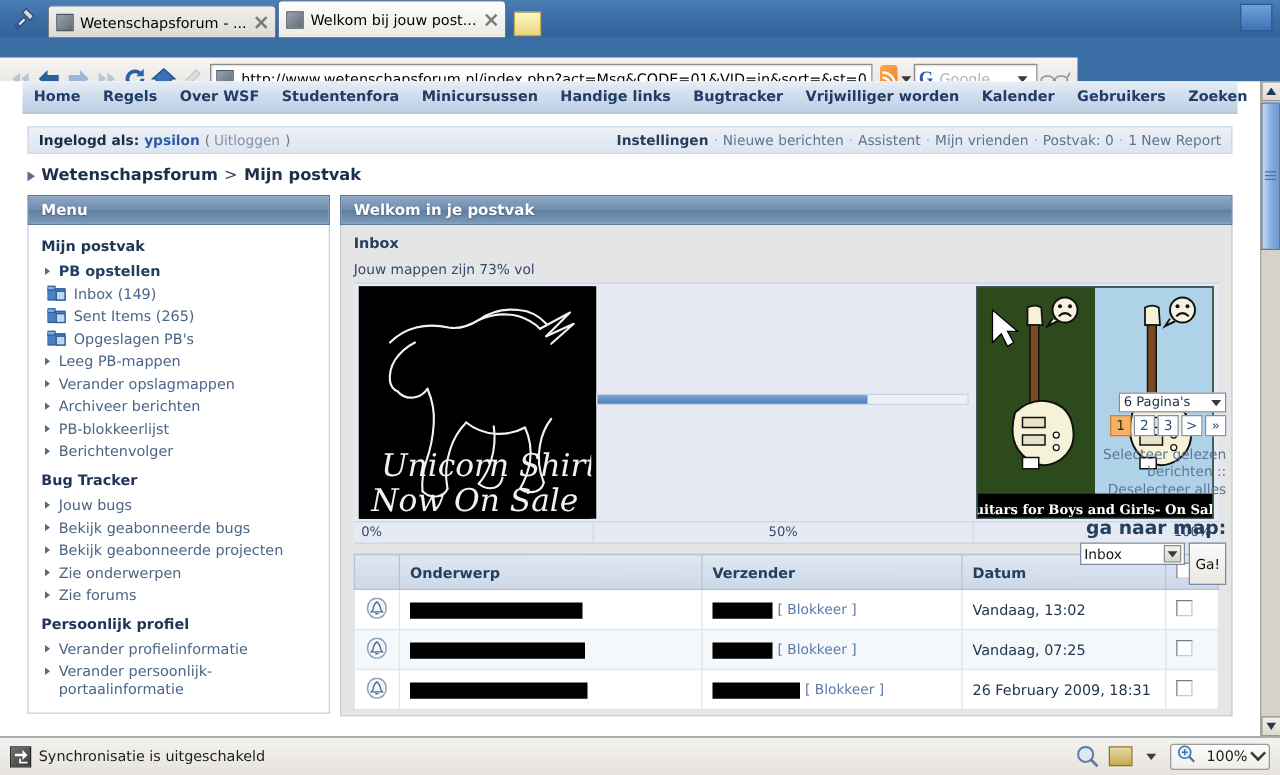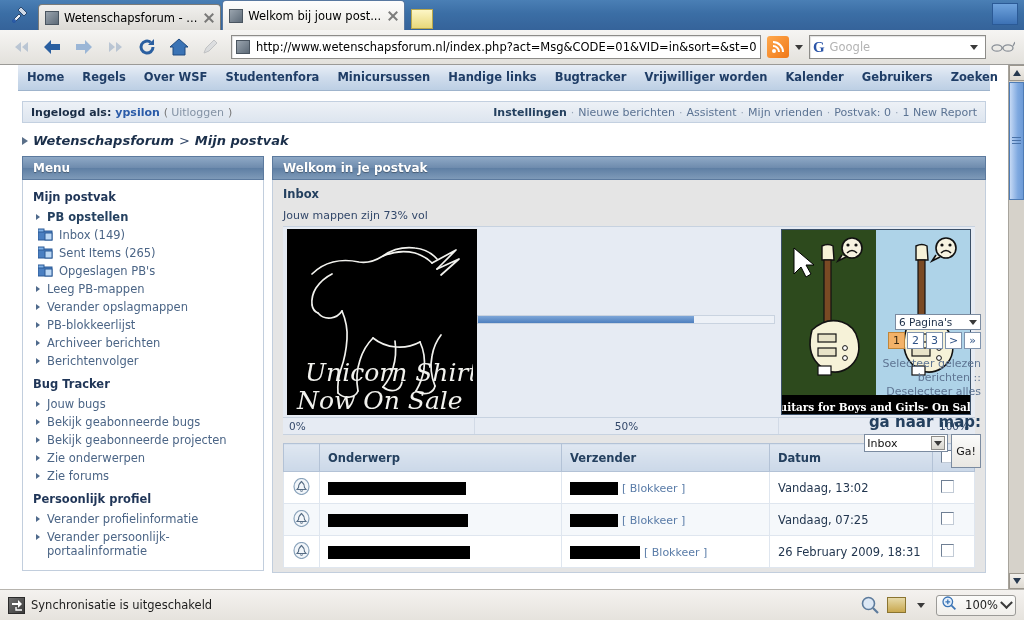--- a/index.html
+++ b/index.html
@@ -54,21 +54,21 @@
   }
   .tab-close::before { transform: rotate(45deg); }
   .tab-close::after  { transform: rotate(-45deg); }
   .tab-newicon {
     width: 22px; height: 20px; margin-left: 5px; margin-bottom: 1px;
     background: linear-gradient(to bottom,#fdf6c6,#e8d87a);
     border: 1px solid #b9a84c;
   }
 
   .chrome-navbar {
-    position: absolute; left: 0; top: 30px; width: 1024px; height: 35px;
+    position: absolute; left: 0; top: 46px; width: 862px; height: 35px;
     background: linear-gradient(to bottom, #f6f5f3 0%, #e3e1dc 100%);
     border-bottom: 1px solid #9b9a97;
     display: flex; align-items: center; padding: 0 6px; gap: 2px;
   }
   .navbtn {
     width: 30px; height: 28px; display: flex; align-items: center; justify-content: center;
     color: #2a5fa0;
   }
   .navbtn.dim { opacity: .45; }
   .urlbar {
@@ -147,21 +147,21 @@
   .lb-user { color: #2a5ba8; font-weight: bold; margin-left: 4px; }
   .lb-paren { color: #777; margin-left: 4px; }
   .lb-logout { color: #8493a5; }
   .lb-right { margin-left: auto; display: flex; align-items: center; gap: 4px; font-size: 11px; }
   .lb-right .first { font-weight: bold; color: #24405f; }
   .lb-right a { color: #5b7393; text-align: center; }
   .lb-sep { color: #9aa8ba; }
 
   .breadcrumb {
     margin: 10px 22px 8px 22px; font-size: 13px; font-weight: bold; color: #1b2f4a;
-    display: flex; align-items: center; gap: 5px; font-style: italic;
+    display: flex; align-items: center; gap: 5px;
   }
   .bc-arrow {
     width: 0; height: 0; border-top: 4px solid transparent; border-bottom: 4px solid transparent;
     border-left: 6px solid #5a6f89;
   }
   .bc-sep { font-weight: normal; color: #33486a; }
 
   
   .columns { display: flex; gap: 8px; margin: 0 22px; align-items: flex-start; }
   .col-left { width: 242px; flex: 0 0 242px; }
@@ -524,25 +524,25 @@
           <div class="menu-item">
             <i class="tri"></i>
             <span>Leeg PB-mappen</span>
           </div>
           <div class="menu-item">
             <i class="tri"></i>
             <span>Verander opslagmappen</span>
           </div>
           <div class="menu-item">
             <i class="tri"></i>
+            <span>Archiveer berichten</span>
+          </div>
+          <div class="menu-item">
+            <i class="tri"></i>
             <span>PB-blokkeerlijst</span>
-          </div>
-          <div class="menu-item">
-            <i class="tri"></i>
-            <span>Archiveer berichten</span>
           </div>
           <div class="menu-item">
             <i class="tri"></i>
             <span>Berichtenvolger</span>
           </div>
 
           <div class="menu-sect">Bug Tracker</div>
           <div class="menu-item">
             <i class="tri"></i>
             <span>Jouw bugs</span>

